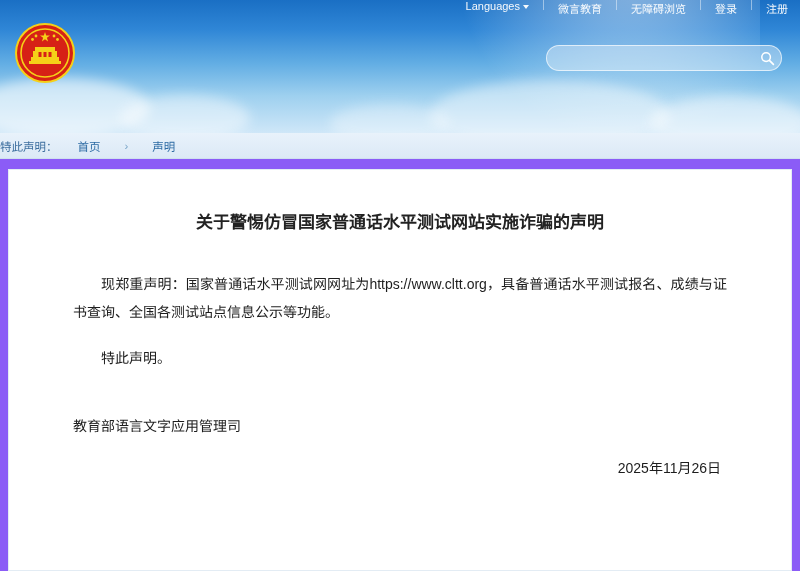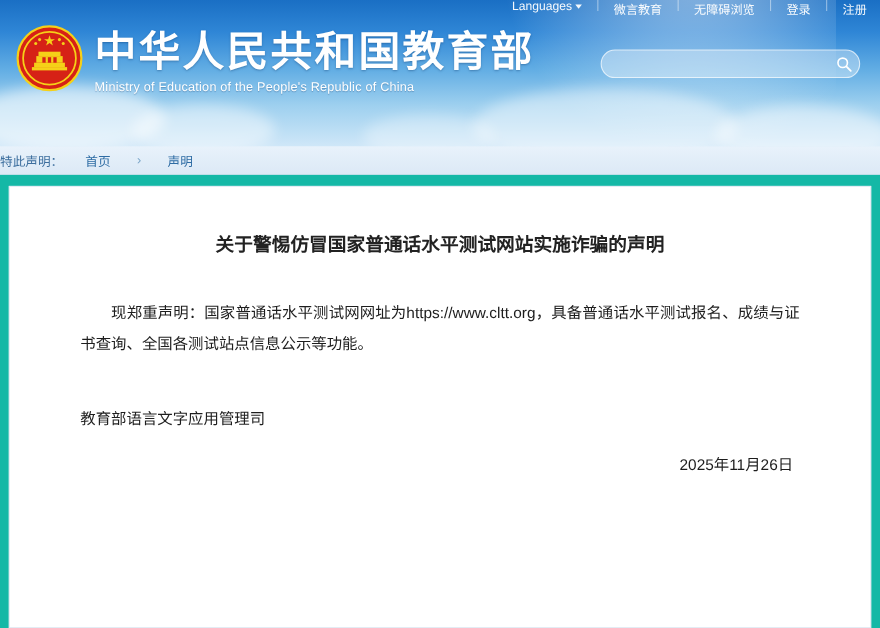--- a/index.html
+++ b/index.html
@@ -157,21 +157,21 @@
     text-decoration: none;
     margin: 0 20px;
   }
   .breadcrumb-bar .bc-sep { color: #7aa5c8; margin: 0 4px; }
 
   
   .page {
     width: 800px;
     height: 412px;
     padding: 10px 8px 0 8px;
-    background: #14b8a6;
+    background: #8b5cf6;
   }
   .content-card {
     width: 784px;
     min-height: 402px;
     background: #ffffff;
     border: 1px solid #e3ecf4;
     padding: 34px 64px 20px 64px;
   }
   .doc-title {
     text-align: center;
@@ -244,24 +244,20 @@
       <rect x="34.5" y="30" width="3" height="5" fill="#d62116"></rect>
 
       <polygon fill="#f5d018" points="31,10 32.2,13.6 36,13.6 32.9,15.8 34.1,19.4 31,17.2 27.9,19.4 29.1,15.8 26,13.6 29.8,13.6"></polygon>
       <circle cx="22" cy="14" r="1.4" fill="#f5d018"></circle>
       <circle cx="18.5" cy="17.5" r="1.4" fill="#f5d018"></circle>
       <circle cx="40" cy="14" r="1.4" fill="#f5d018"></circle>
       <circle cx="43.5" cy="17.5" r="1.4" fill="#f5d018"></circle>
     </svg>
   </div>
 
-  <div class="title-block">
-    <div class="title-cn">中华人民共和国教育部</div>
-    <div class="title-en">Ministry of Education of the People's Republic of China</div>
-  </div>
 
   <div class="search-box">
     <input type="text" placeholder="" style="">
     <button class="search-btn">
       <svg width="15" height="15" viewBox="0 0 16 16">
         <circle cx="6.5" cy="6.5" r="4.6" fill="none" stroke="#ffffff" stroke-width="1.6"></circle>
         <line x1="10" y1="10" x2="14.3" y2="14.3" stroke="#ffffff" stroke-width="1.8" stroke-linecap="round"></line>
       </svg>
     </button>
   </div>
@@ -272,17 +268,18 @@
   <a href="#">首页</a>
   <span class="bc-sep">›</span>
   <a href="#">声明</a>
 </div>
 
 <div class="page">
   <div class="content-card">
     <h1 class="doc-title">关于警惕仿冒国家普通话水平测试网站实施诈骗的声明</h1>
 
     <p class="doc-p">现郑重声明：国家普通话水平测试网网址为https://www.cltt.org，具备普通话水平测试报名、成绩与证书查询、全国各测试站点信息公示等功能。</p>
+    <p class="doc-p">特此声明。</p>
 
     <div class="doc-sign">教育部语言文字应用管理司</div>
     <div class="doc-date">2025年11月26日</div>
   </div>
 </div>
 
 </body></html>

